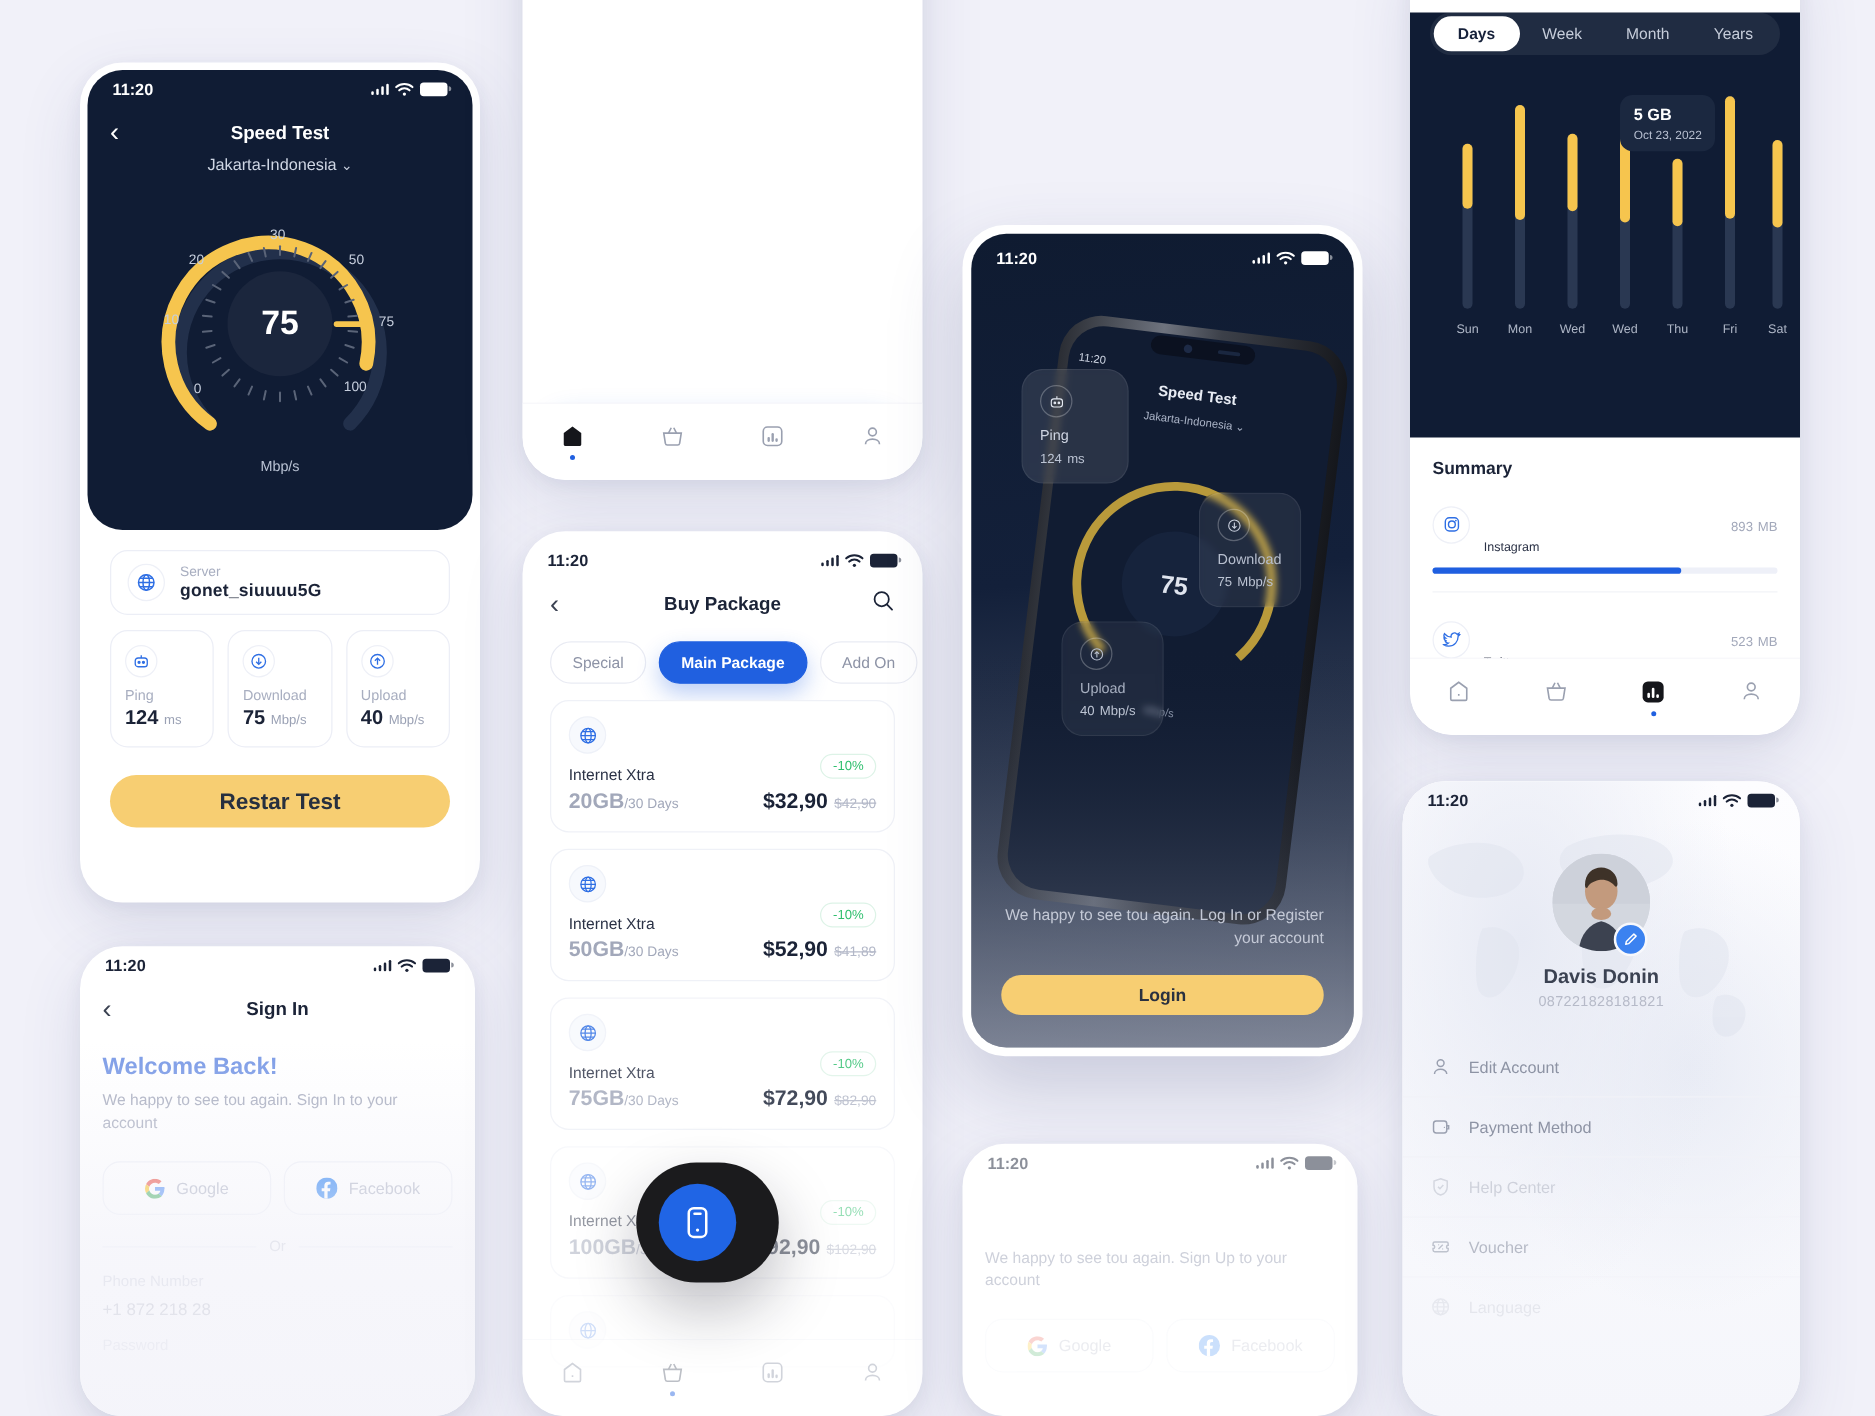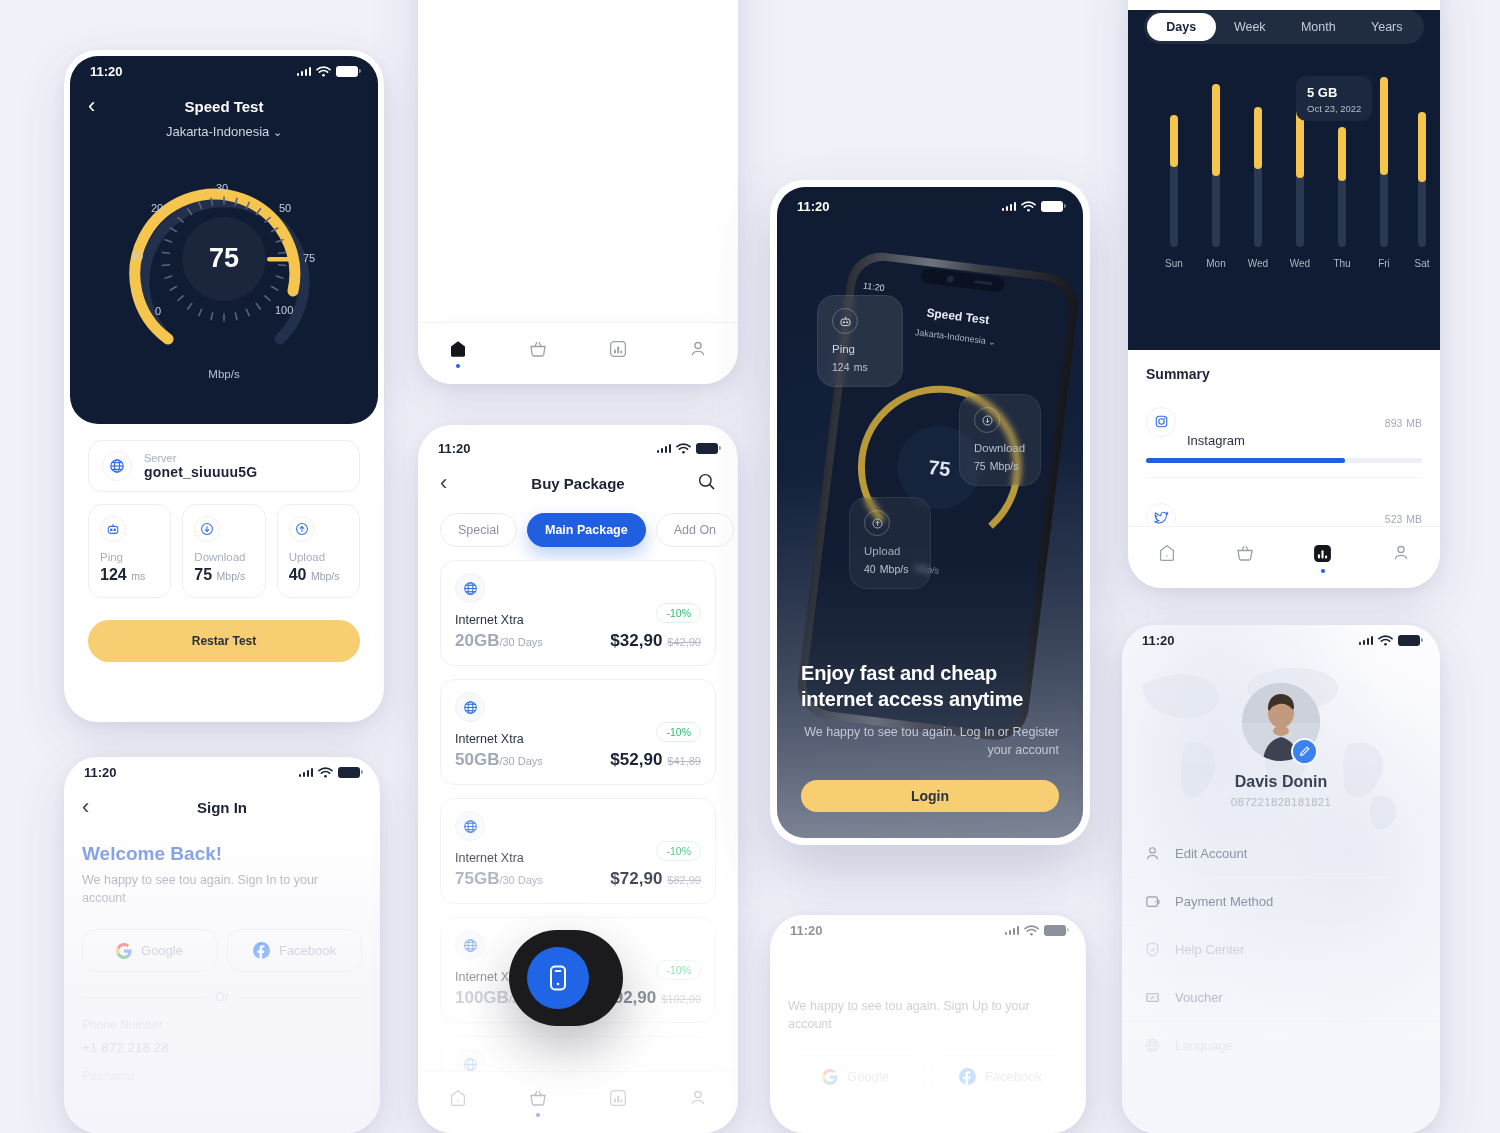--- a/index.html
+++ b/index.html
@@ -70,21 +70,21 @@
     flex: 1; border: 1px solid #eceef6; border-radius: 14px; padding: 11px 11px 13px;
   }
   .metric .icon-circle { width: 26px; height: 26px; }
   .metric .mlabel { font-size: 11.5px; color: #a8aec0; margin-top: 9px; }
   .metric .mval { margin-top: 3px; font-size: 16px; font-weight: bold; color: #1b2337; }
   .metric .munit { font-size: 10.5px; font-weight: normal; color: #9aa1b4; }
 
   .btn-primary {
     margin-top: 22px; height: 42px; border-radius: 22px; background: #f7ce72;
     display:flex; align-items:center; justify-content:center;
-    font-size: 12px; font-weight: bold; color: #27303f; cursor: pointer; border:none; width:100%;
+    font-size: 18px; font-weight: bold; color: #27303f; cursor: pointer; border:none; width:100%;
   }
 
   
   #phone-signin { left: 64px; top: 757px; width: 316px; height: 376px; }
   .fade-mask { position:absolute; left:0; right:0; bottom:0; height: 300px;
     background: linear-gradient(to bottom, rgba(244,244,250,0) 0%, rgba(244,244,250,.78) 55%, rgba(244,244,250,.96) 100%);
     pointer-events:none; }
   .welcome { font-size: 19px; font-weight: bold; color: #7a9ae6; margin: 16px 18px 0; }
   .welcome-sub { font-size: 12.5px; color: #a6abbd; margin: 6px 18px 0; line-height: 1.45; }
   .social-row { display:flex; gap: 10px; margin: 22px 18px 0; }
@@ -194,21 +194,21 @@
   .bar-lbl { position:absolute; bottom: -22px; left:50%; transform:translateX(-50%);
     font-size:10px; color:#aeb6c6; }
   .tip { position:absolute; background:#1b2840; border-radius:10px; padding:7px 11px; }
   .tip b { font-size:13px; }
   .tip div { font-size:9.5px; color:#b7bfd0; margin-top:2px; }
 
   .summary { padding: 16px 18px 0; }
   .sum-title { font-size:14px; font-weight:bold; color:#1b2337; }
   .sum-row { padding: 13px 0 14px; border-bottom: 1px solid #f2f3f8; }
   .sum-head { display:flex; align-items:center; gap:11px; }
-  .sum-name { font-size:13px; color:#2b3246;margin-top:38px; }
+  .sum-name { font-size:10px; color:#2b3246;margin-top:38px; }
   .sum-val { margin-left:auto; font-size:14px; font-weight:bold; color:#1b2337; }
   .sum-val span { font-size:10.5px; font-weight:normal; color:#a2a8ba; }
   .pbar { height:5px; border-radius:3px; background:#eef0f8; margin-top:10px; position:relative; }
   .pbar i { position:absolute; left:0; top:0; bottom:0; border-radius:3px; background:#1f5fe0; display:block; }
 
   
   #phone-profile { left: 1122px; top: 625px; width: 318px; height: 508px; }
   .profile-bg { position:absolute; inset:0; background:
      radial-gradient(ellipse at 30% 25%, #e7eaf4 0%, rgba(231,234,244,0) 55%),
      radial-gradient(ellipse at 72% 45%, #e9ecf5 0%, rgba(233,236,245,0) 50%),
@@ -738,21 +738,20 @@
               <circle cx="8" cy="8" r="5.6"></circle>
               <line x1="8" y1="11" x2="8" y2="5.6"></line>
               <path d="M5.9 7.6 8 5.5l2.1 2.1"></path>
             </svg>
         </span>
         <div class="gl" style="color:#a7afc0">Upload</div>
         <div class="gv" style="color:#dde2ec"><span>40</span> <span>Mbp/s</span></div>
       </div>
 
       <div class="ob-copy">
-        <div class="ob-h">Enjoy fast and cheap internet access anytime</div>
         <div class="ob-p">We happy to see tou again. Log In or Register your account</div>
         <div class="ob-btn login">Login</div>
       </div>
     </div>
   </div>
 
   <div class="phone" id="phone-signup">
     <div class="statusbar" style="color:#1b2337;opacity:.5">
       <span>11:20</span>
       <span class="sb-icons">

